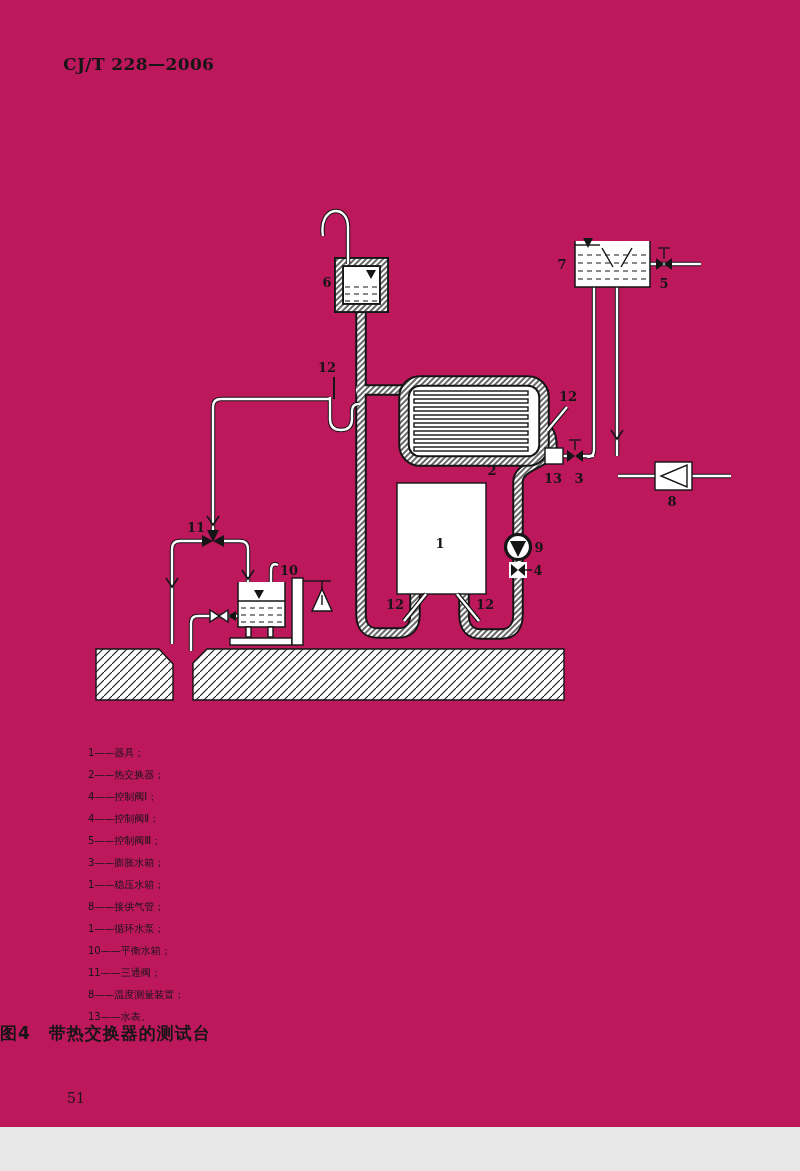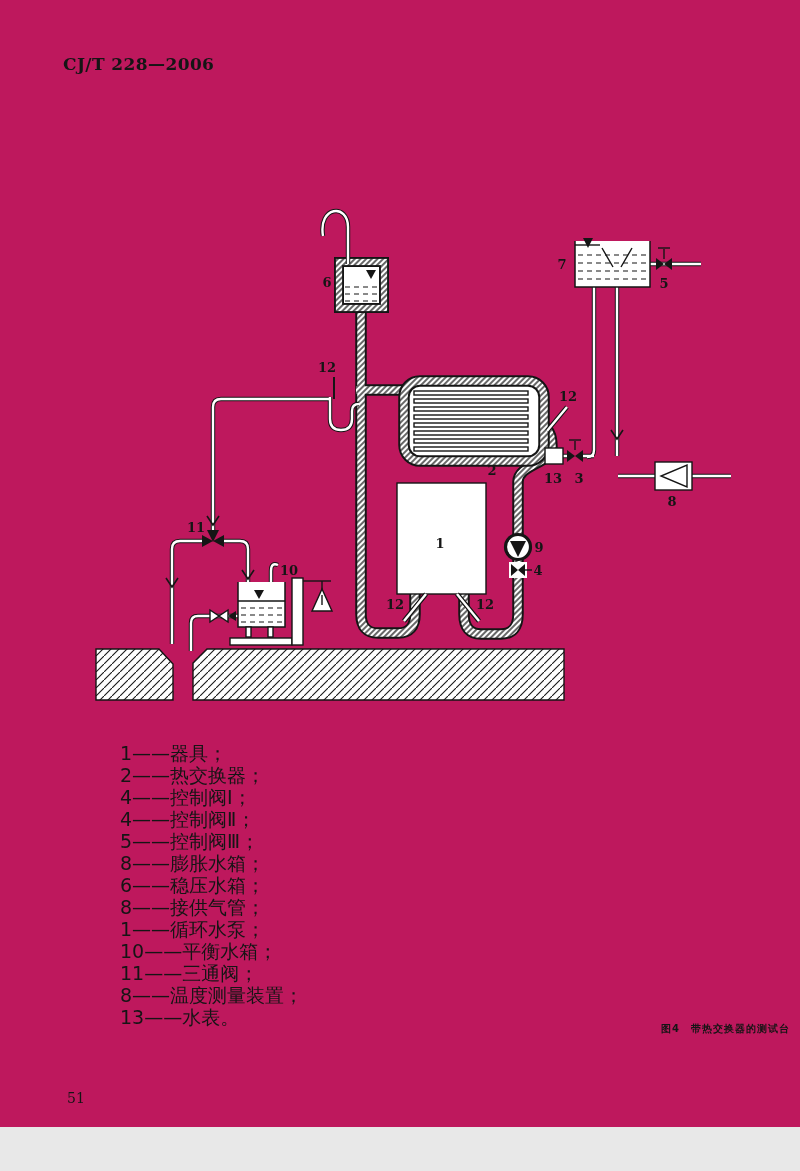--- a/index.html
+++ b/index.html
@@ -1,24 +1,24 @@
 <!DOCTYPE html>
 <html><head>
 <meta charset="utf-8">
 <style>
   html,body{margin:0;padding:0;background:#e8e8e8;}
   .page{position:relative;width:800px;height:1127px;background:#be185d;overflow:hidden;
         font-family:"DejaVu Sans",sans-serif;color:#151515;}
   .header{position:absolute;left:63px;top:54px;font-family:"DejaVu Serif",serif;
           font-weight:700;font-size:17px;letter-spacing:.4px;}
   .diagram-wrap{position:absolute;left:0;top:0;}
-  .legend{position:absolute;left:88px;top:742px;font-size:19px;line-height:22px;margin-left:32px;}
+  .legend{position:absolute;left:88px;top:742px;font-size:10px;line-height:22px;}
   .legend-row{white-space:pre;}
-  .caption{position:absolute;left:0;top:1022px;width:790px;text-align:right;
-           font-weight:700;font-size:10px;letter-spacing:1px;}
+  .caption{position:absolute;left:0;top:1022px;width:790px;text-align:left;
+           font-weight:700;font-size:17px;letter-spacing:1px;}
   .pagenum{position:absolute;left:67px;top:1090px;font-family:"DejaVu Serif",serif;font-size:14px;}
   svg text{font-family:"DejaVu Serif",serif;font-size:13px;font-weight:700;fill:#151515;text-anchor:middle;}
   .po{fill:none;stroke:#151515;stroke-width:11.5;}
   .pi{fill:none;stroke:url(#ph);stroke-width:7.5;}
   .pos{fill:none;stroke:#151515;stroke-width:10;}
   .pis{fill:none;stroke:url(#ph);stroke-width:6.2;}
   .to{fill:none;stroke:#151515;stroke-width:4.4;}
   .ti{fill:none;stroke:#fff;stroke-width:2.4;}
   .ln{fill:none;stroke:#151515;stroke-width:1.4;}
   .blk{fill:#151515;stroke:none;}
@@ -220,22 +220,22 @@
     </g>
   </svg>
   </div>
 
   <div class="legend">
     <div class="legend-row">1——器具；</div>
     <div class="legend-row">2——热交换器；</div>
     <div class="legend-row">4——控制阀Ⅰ；</div>
     <div class="legend-row">4——控制阀Ⅱ；</div>
     <div class="legend-row">5——控制阀Ⅲ；</div>
-    <div class="legend-row">8——膨胀水箱；</div>
-    <div class="legend-row">6——稳压水箱；</div>
+    <div class="legend-row">3——膨胀水箱；</div>
+    <div class="legend-row">1——稳压水箱；</div>
     <div class="legend-row">8——接供气管；</div>
     <div class="legend-row">1——循环水泵；</div>
     <div class="legend-row">10——平衡水箱；</div>
     <div class="legend-row">11——三通阀；</div>
     <div class="legend-row">8——温度测量装置；</div>
     <div class="legend-row">13——水表。</div>
   </div>
 
   <div class="caption">图4　带热交换器的测试台</div>
 

